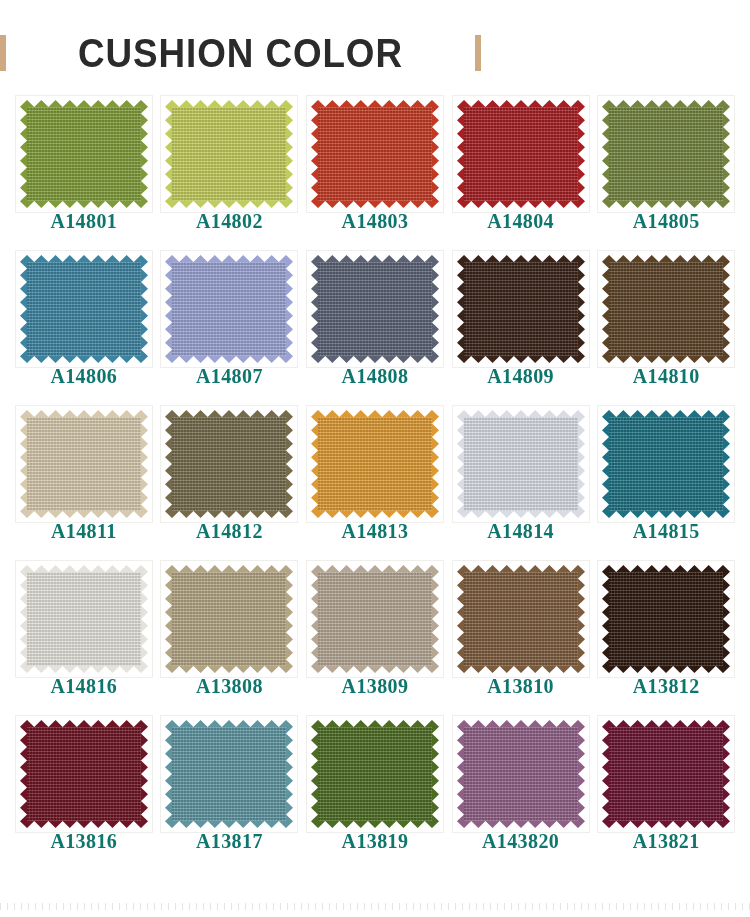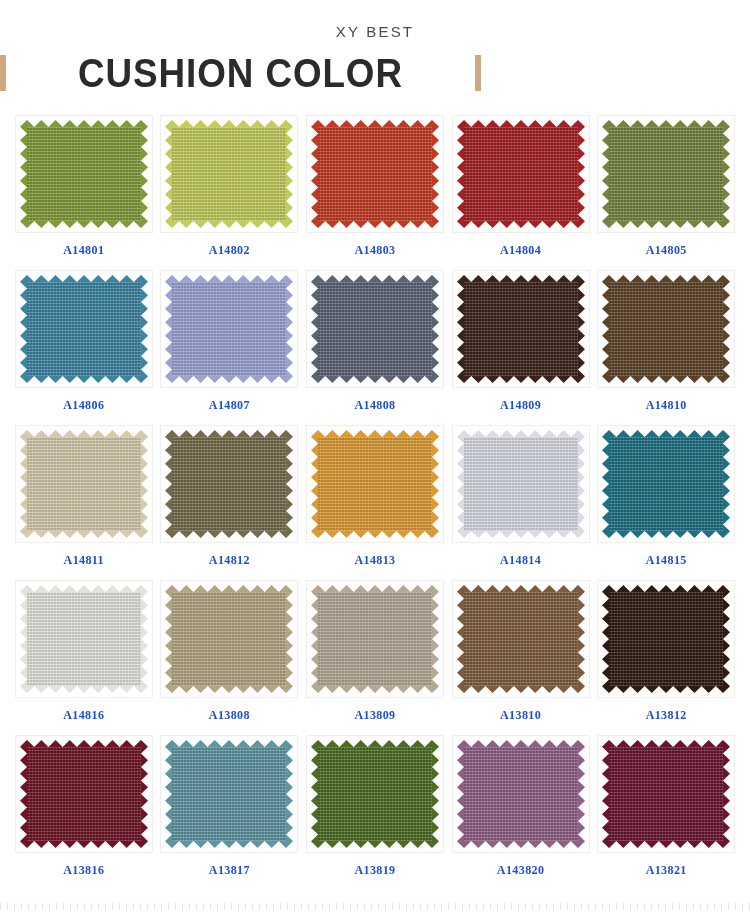--- a/index.html
+++ b/index.html
@@ -81,25 +81,24 @@
     justify-content: center;
     position: relative;
   }
   .swatch-fabric {
     width: 128px;
     height: 108px;
     position: relative;
   }
 
   .swatch-label {
-    margin-top: 9px;
     font-family: "Liberation Serif", serif;
     font-weight: 700;
-    font-size: 12px;
-    color: #1d4ed8;
+    font-size: 20px;
+    color: #0f766e;
     letter-spacing: 0.4px;
     line-height: 16px;
   }
 
   
   .bottom-rule {
     position: absolute;
     left: 0;
     right: 0;
     bottom: 7px;
@@ -110,21 +109,20 @@
       rgba(255,255,255,0) 1px, rgba(255,255,255,0) 7px
     );
   }
 </style>
 </head>
 <body>
 
 <div class="page">
 
   <div class="header">
-    <div class="header-sub">XY BEST</div>
     <div class="header-main-row">
       <span class="accent-bar" style="background: rgb(207, 169, 130);"></span>
       <h1 class="header-title">CUSHION COLOR</h1>
       <span class="accent-bar" style="background: rgb(207, 169, 130);"></span>
     </div>
   </div>
 
   <div class="grid" id="swatch-grid">
       <div class="swatch-cell">
         <div class="swatch-card">

